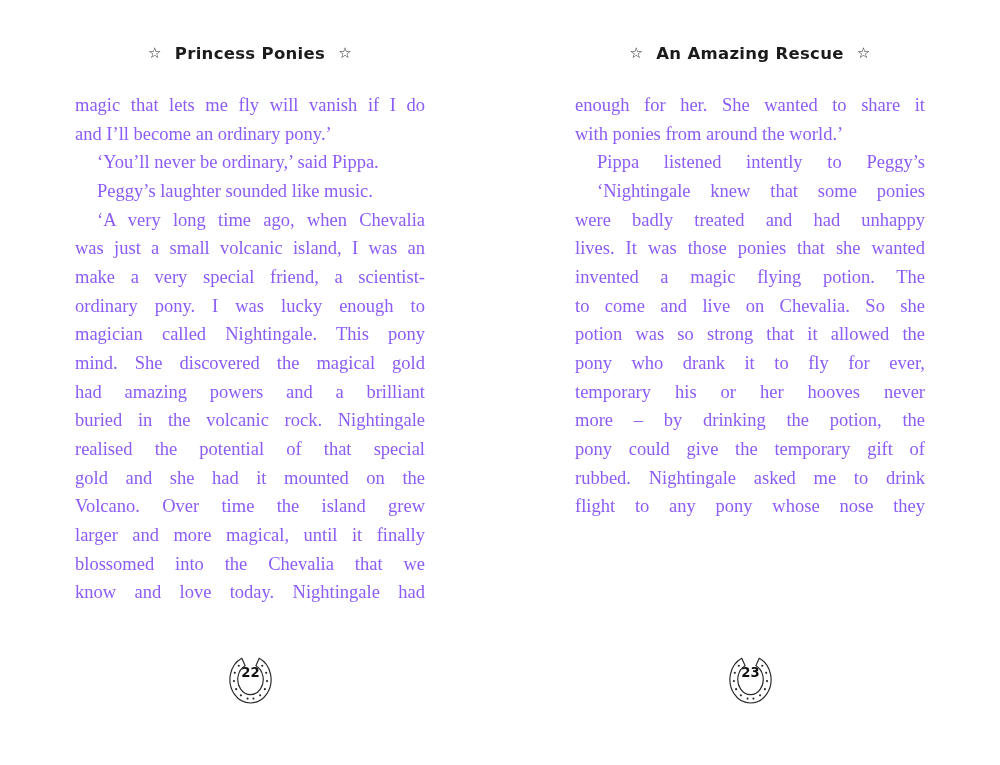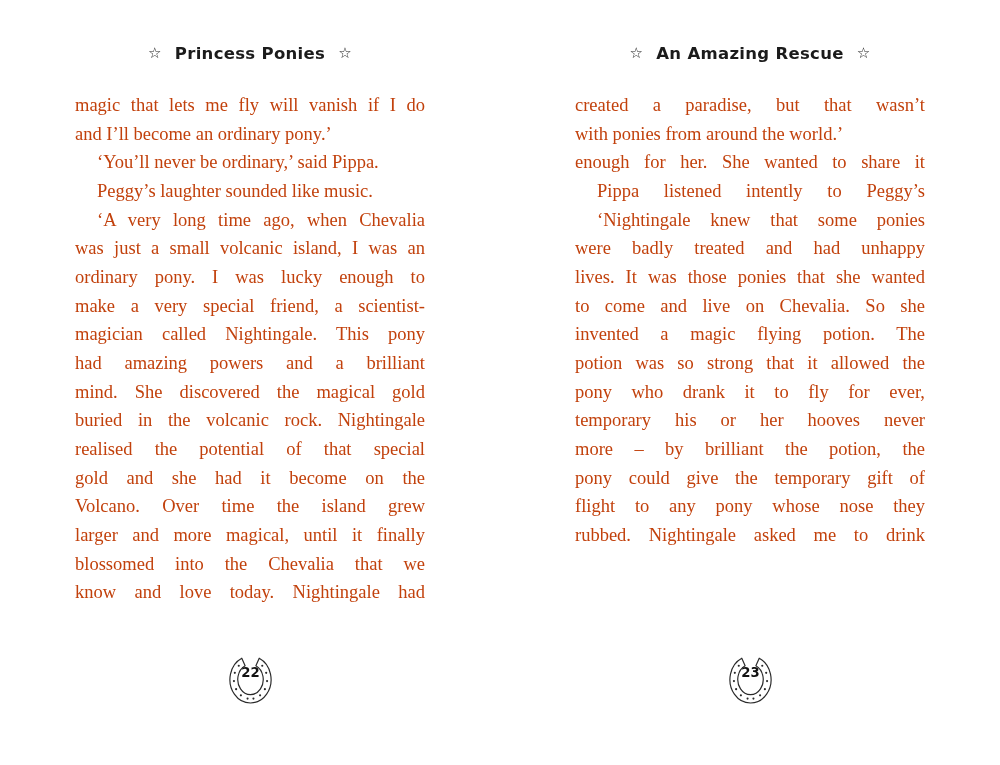--- a/index.html
+++ b/index.html
@@ -51,21 +51,21 @@
     position: absolute;
     top: 91px;
     left: 0;
     width: 350px;
   }
   .line {
     margin: 0;
     padding: 0;
     font-size: 18.5px;
     line-height: 28.65px;
-    color: #c2410c;
+    color: #8b5cf6;
     text-align: justify;
     text-align-last: justify;
   }
   .line.end    { text-align-last: left; }
   .line.indent { padding-left: 22px; }
 
   .pagenum-wrap {
     position: absolute;
     top: 650px;
     left: 0;
@@ -91,28 +91,28 @@
       <span>Princess Ponies</span>
       <span class="star">☆</span>
     </div>
     <div class="page-body">
         <p class="line">magic that lets me fly will vanish if I do</p>
         <p class="line end">and I’ll become an ordinary pony.’</p>
         <p class="line indent end">‘You’ll never be ordinary,’ said Pippa.</p>
         <p class="line indent end">Peggy’s laughter sounded like music.</p>
         <p class="line indent">‘A very long time ago, when Chevalia</p>
         <p class="line">was just a small volcanic island, I was an</p>
+        <p class="line">make a very special friend, a scientist-</p>
         <p class="line">ordinary pony. I was lucky enough to</p>
-        <p class="line">make a very special friend, a scientist-</p>
         <p class="line">magician called Nightingale. This pony</p>
+        <p class="line">mind. She discovered the magical gold</p>
         <p class="line">had amazing powers and a brilliant</p>
-        <p class="line">mind. She discovered the magical gold</p>
         <p class="line">buried in the volcanic rock. Nightingale</p>
         <p class="line">realised the potential of that special</p>
-        <p class="line">gold and she had it become on the</p>
+        <p class="line">gold and she had it mounted on the</p>
         <p class="line">Volcano. Over time the island grew</p>
         <p class="line">larger and more magical, until it finally</p>
         <p class="line">blossomed into the Chevalia that we</p>
         <p class="line">know and love today. Nightingale had</p>
       </div>
     <div class="pagenum-wrap">
       <svg width="47" height="55" viewBox="0 0 48 56">
         <path d="M 32.9,8.3 A 21,24 0 1 1 15.1,8.3 L 18.5,16 A 13,15.5 0 1 0 29.5,16 Z" fill="#ffffff" stroke="#2a2a2a" stroke-width="1.2" stroke-linejoin="round"></path>
         <g fill="#2a2a2a">
           <circle cx="12" cy="16" r="1.1"></circle>
@@ -133,36 +133,35 @@
     </div>
   </section>
 
   <section class="page right">
     <div class="running-head">
       <span class="star">☆</span>
       <span>An Amazing Rescue</span>
       <span class="star">☆</span>
     </div>
     <div class="page-body">
-        <p class="line">created a paradise, but that wasn’t</p>
+        <p class="line">enough for her. She wanted to share it</p>
         <p class="line end">with ponies from around the world.’</p>
-        <p class="line">enough for her. She wanted to share it</p>
         <p class="line indent">Pippa listened intently to Peggy’s</p>
         <p class="line indent">‘Nightingale knew that some ponies</p>
         <p class="line">were badly treated and had unhappy</p>
         <p class="line">lives. It was those ponies that she wanted</p>
+        <p class="line">invented a magic flying potion. The</p>
         <p class="line">to come and live on Chevalia. So she</p>
-        <p class="line">invented a magic flying potion. The</p>
         <p class="line">potion was so strong that it allowed the</p>
         <p class="line">pony who drank it to fly for ever,</p>
         <p class="line">temporary his or her hooves never</p>
-        <p class="line">more – by brilliant the potion, the</p>
+        <p class="line">more – by drinking the potion, the</p>
         <p class="line">pony could give the temporary gift of</p>
+        <p class="line">rubbed. Nightingale asked me to drink</p>
         <p class="line">flight to any pony whose nose they</p>
-        <p class="line">rubbed. Nightingale asked me to drink</p>
       </div>
     <div class="pagenum-wrap">
       <svg width="47" height="55" viewBox="0 0 48 56">
         <path d="M 32.9,8.3 A 21,24 0 1 1 15.1,8.3 L 18.5,16 A 13,15.5 0 1 0 29.5,16 Z" fill="#ffffff" stroke="#2a2a2a" stroke-width="1.2" stroke-linejoin="round"></path>
         <g fill="#2a2a2a">
           <circle cx="12" cy="16" r="1.1"></circle>
             <circle cx="8" cy="23.2" r="1.1"></circle>
           <circle cx="7.1" cy="31.7" r="1.1"></circle>
             <circle cx="9.3" cy="39.9" r="1.1"></circle>
           <circle cx="14.2" cy="46.2" r="1.1"></circle>

